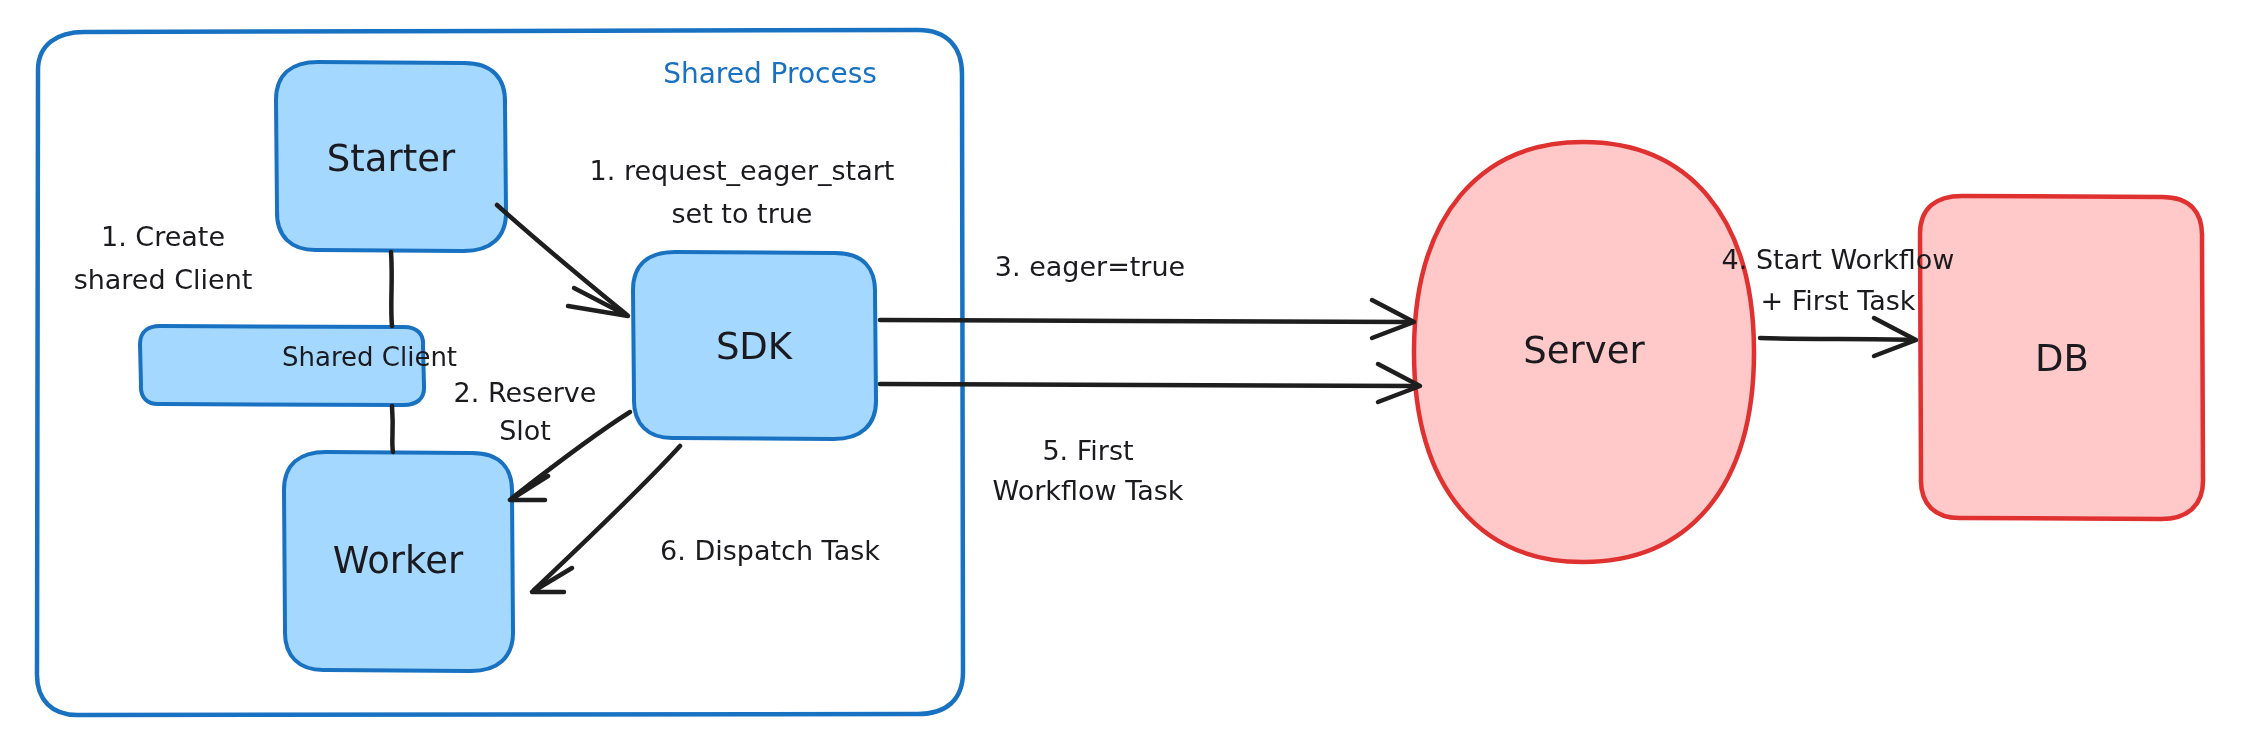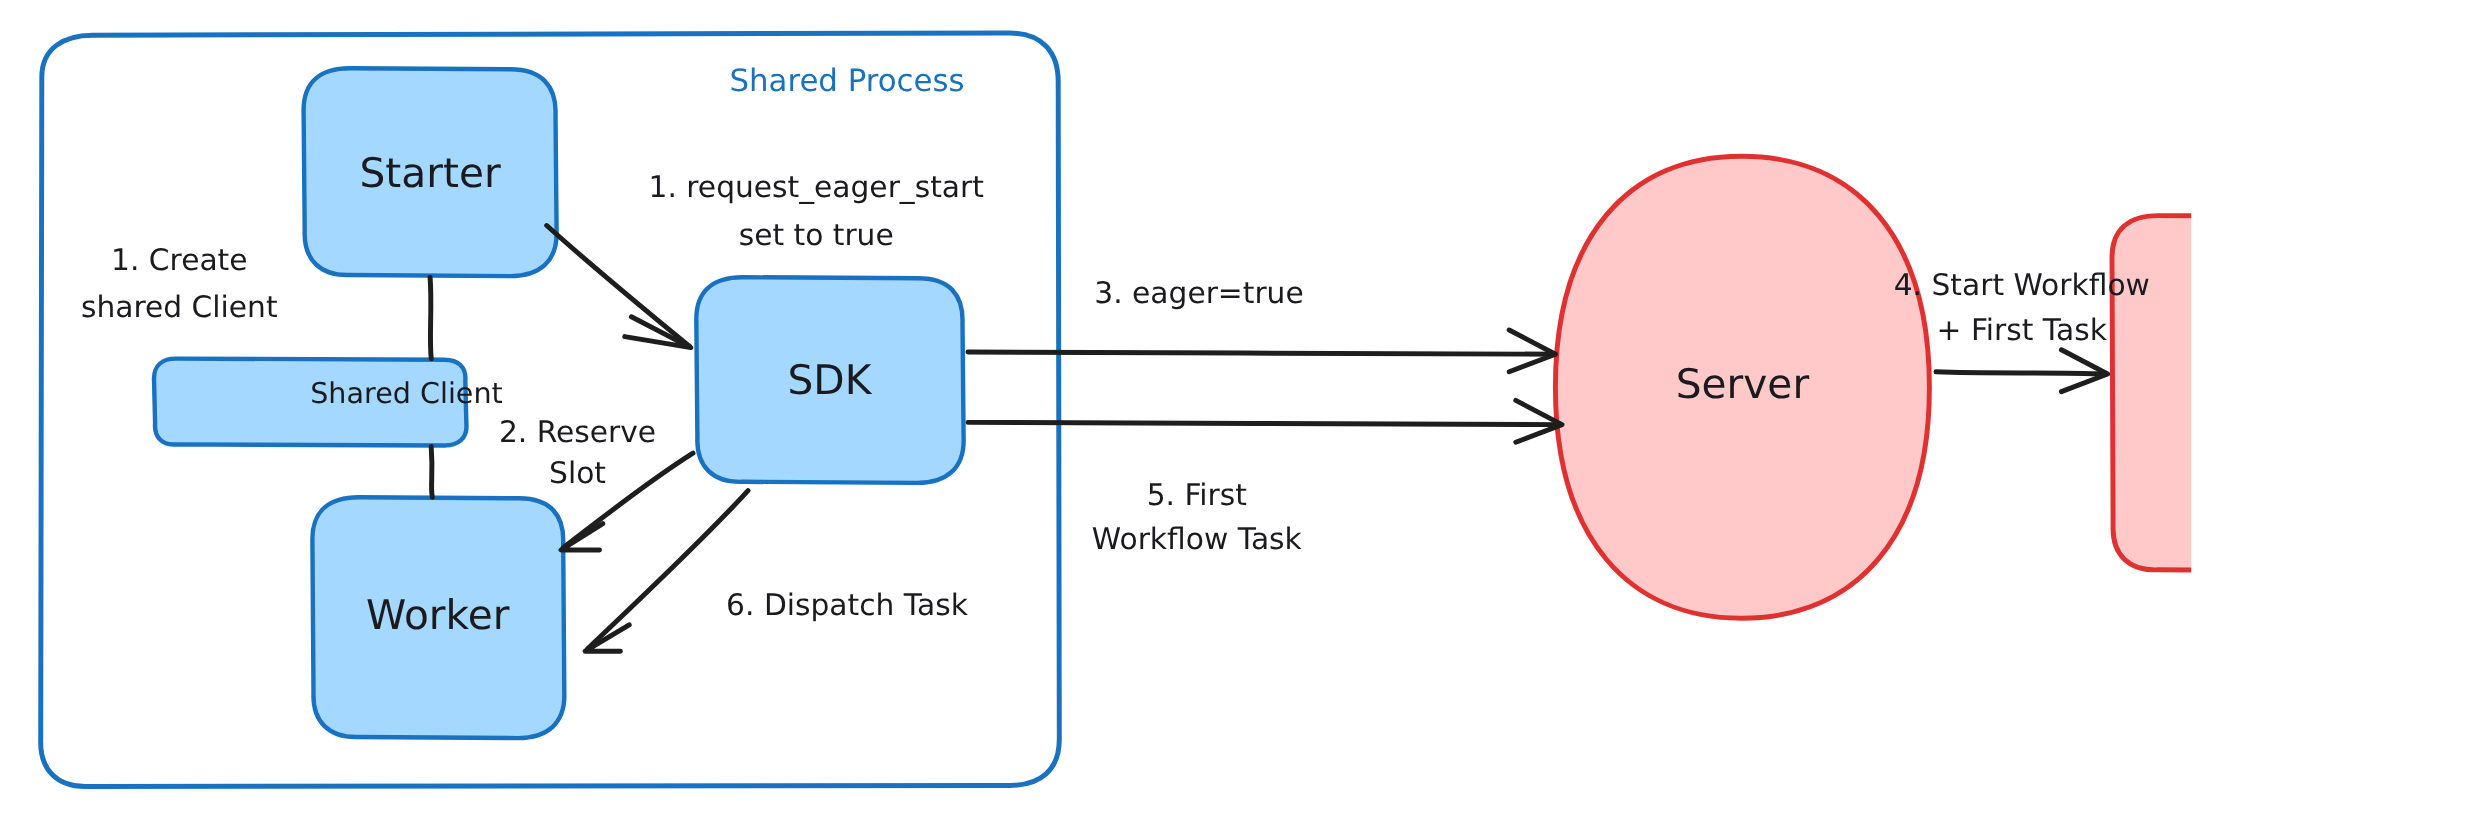--- a/index.html
+++ b/index.html
@@ -5,21 +5,21 @@
   html, body {
     margin: 0;
     padding: 0;
     background: #ffffff;
   }
   body {
     font-family: "DejaVu Sans", sans-serif;
   }
   #canvas {
     position: relative;
-    width: 1992px;
+    width: 2248px;
     height: 754px;
     background: #ffffff;
     overflow: hidden;
   }
   svg#diagram {
     position: absolute;
     left: 0;
     top: 0;
     width: 2248px;
     height: 754px;

